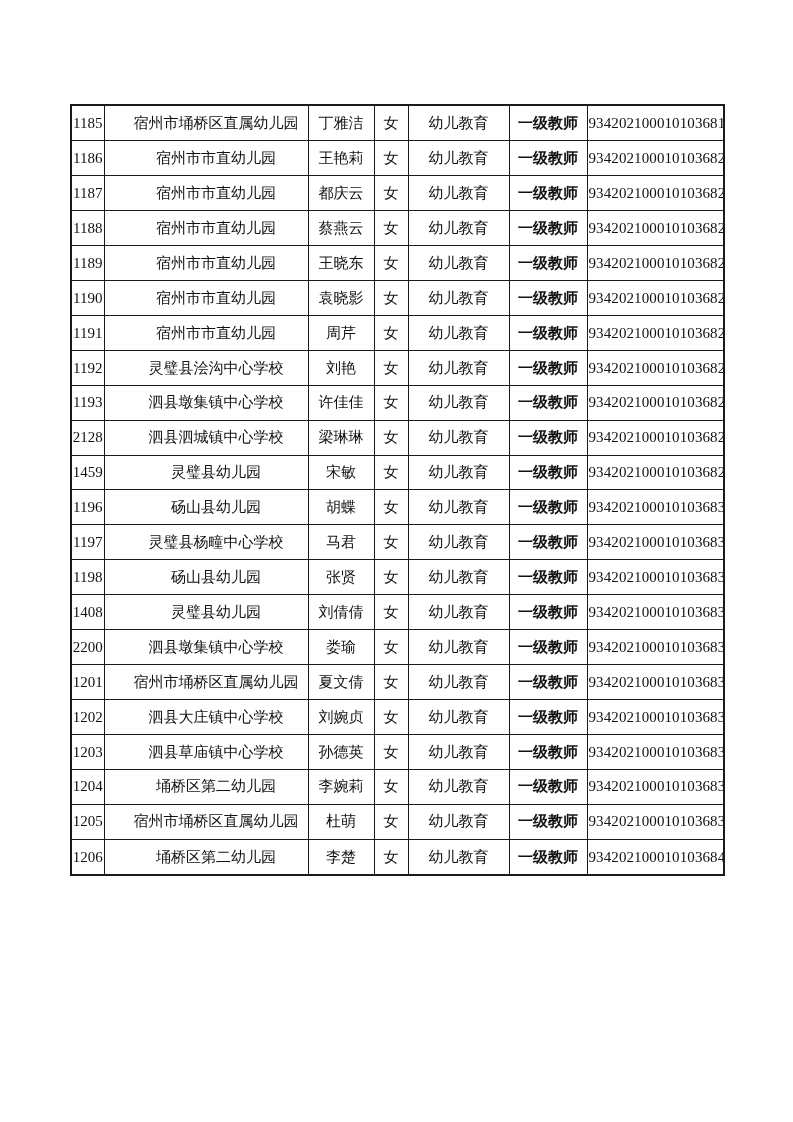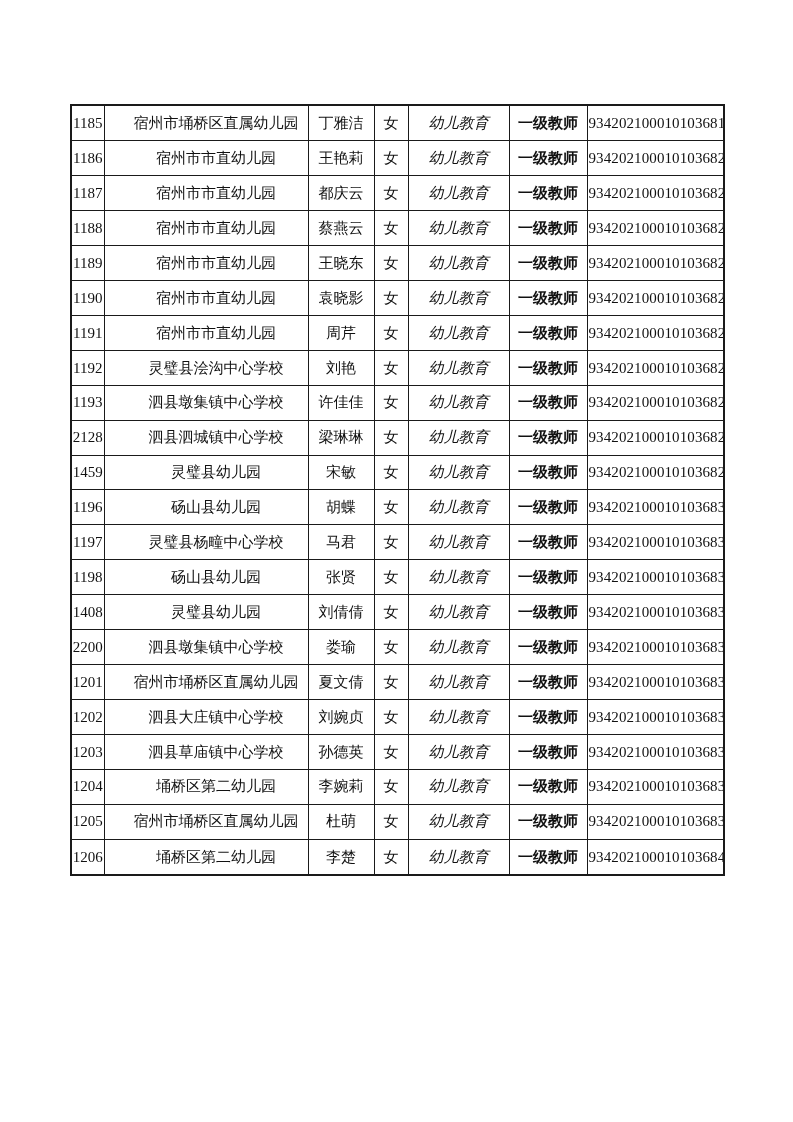--- a/index.html
+++ b/index.html
@@ -30,21 +30,21 @@
     line-height: 1.1;
     vertical-align: middle;
     text-align: center;
     overflow: hidden;
     white-space: nowrap;
   }
   td.col-no     { text-align: center; font-size: 14px; letter-spacing: 0; }
   td.col-school { text-align: left; padding-left: 20px; }
   td.col-name   { text-align: center; }
   td.col-gender { text-align: center; }
-  td.col-subject{ text-align: center; font-style: italic; }
+  td.col-subject{ text-align: center; }
   td.col-title  { text-align: center; font-weight: bold; }
   td.col-cert   { text-align: left; padding-left: 1px; font-size: 14px; letter-spacing: 0.1px; }
 </style>
 </head>
 <body>
 
 <div class="page">
   <table class="roster">
     <colgroup>
       <col style="width:33px">

